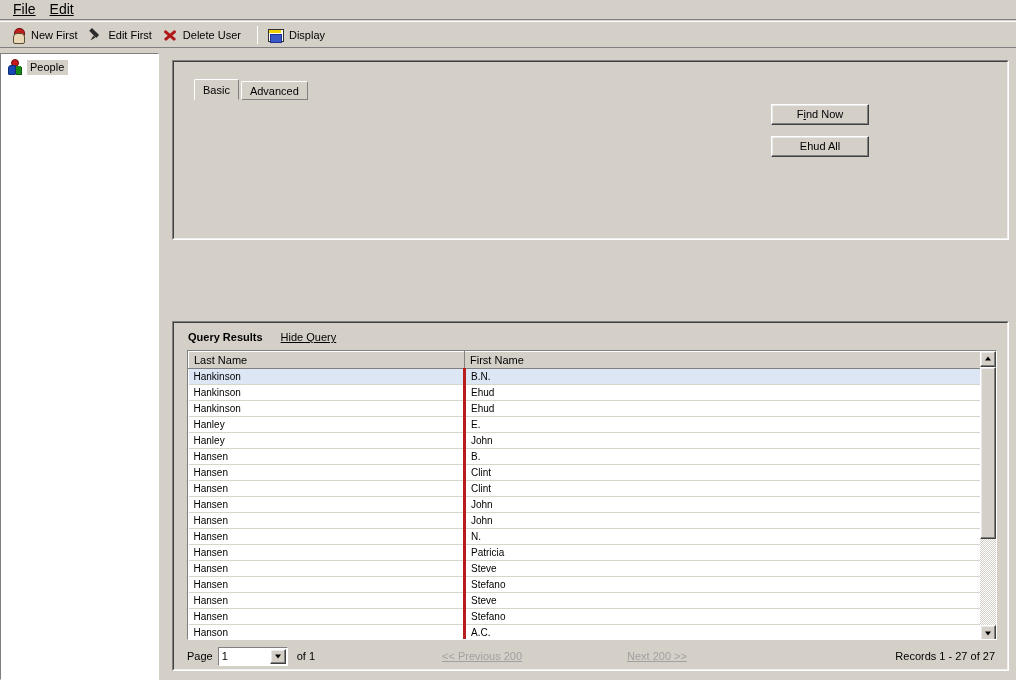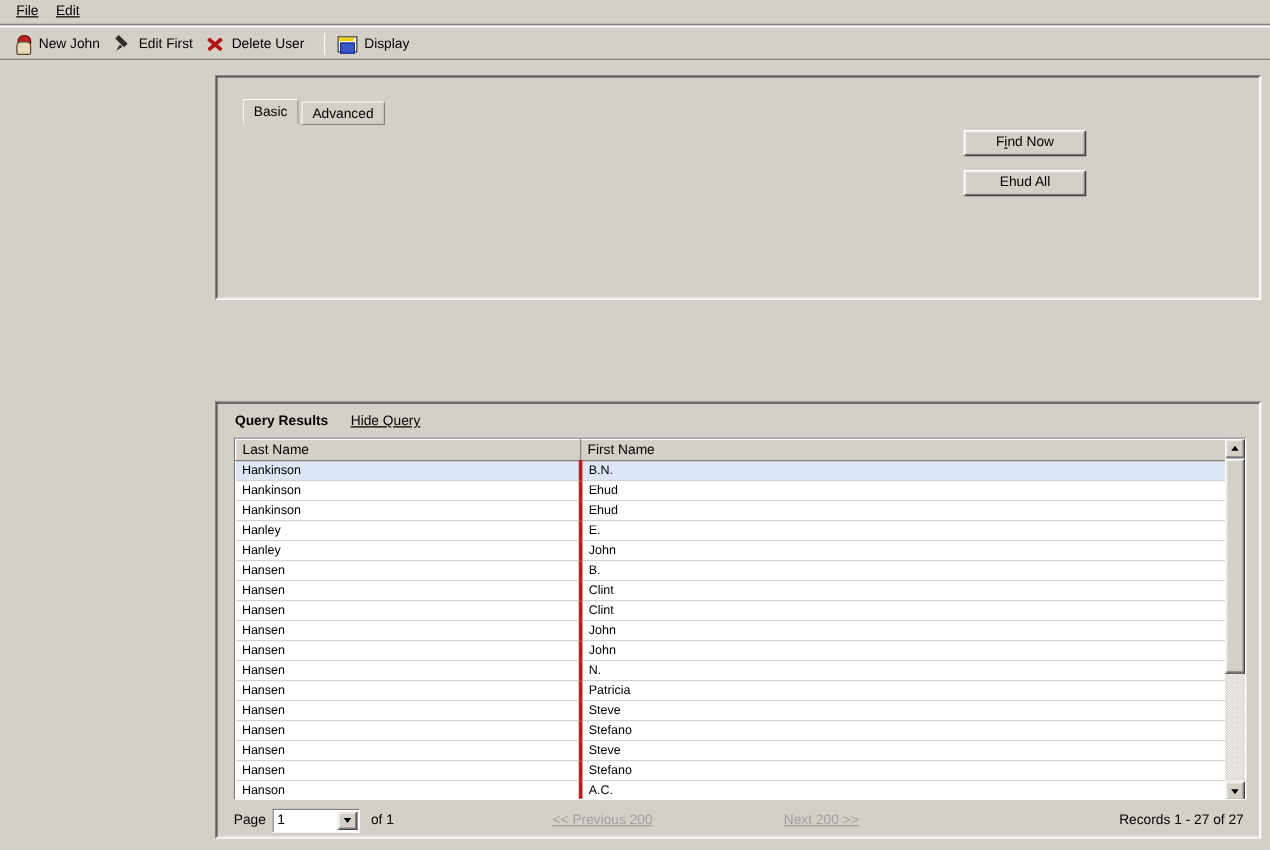--- a/index.html
+++ b/index.html
@@ -16,21 +16,21 @@
   .app { position: relative; width: 1016px; height: 680px; background: #d4d0c8; }
 
   
   .menubar {
     position: absolute; left: 0; top: 0; width: 1016px; height: 20px;
     background: #d4d0c8;
     border-bottom: 1px solid #808080;
     display: flex; align-items: center; padding-left: 6px;
   }
   .menubar .mi {
-    padding: 2px 7px; font-size: 11px; line-height: 13px; cursor: default;
+    padding: 2px 7px; font-size: 14px; line-height: 13px; cursor: default;
   }
   .menubar .mi u { text-decoration: underline; }
 
   
   .toolbar {
     position: absolute; left: 0; top: 21px; width: 1016px; height: 27px;
     background: #d4d0c8;
     border-top: 1px solid #ffffff;
     border-bottom: 1px solid #808080;
     display: flex; align-items: center; padding-left: 8px;
@@ -285,37 +285,43 @@
 <div class="app">
 
   <div class="menubar">
     <div class="mi"><u>File</u></div>
     <div class="mi"><u>Edit</u></div>
   </div>
 
   <div class="toolbar">
     <div class="tbtn">
       <span class="ico ico-newuser"></span>
-      <span>New John</span>
+      <span>New First</span>
     </div>
     <div class="tbtn">
       <span class="ico ico-edituser"></span>
       <span>Edit First</span>
     </div>
     <div class="tbtn">
       <span class="ico ico-delete"></span>
       <span>Delete User</span>
     </div>
     <div class="tbsep"></div>
     <div class="tbtn">
       <span class="ico ico-display"></span>
       <span>Display</span>
     </div>
   </div>
 
+  <div class="treepanel">
+    <div class="treenode">
+      <span class="ico-people"></span>
+      <span class="label">People</span>
+    </div>
+  </div>
 
   <div class="rightzone">
 
     <div class="querypanel">
       <div class="inner">
 
         <div class="tabstrip">
           <div class="tab active">
             <span>Basic</span>
           </div>

